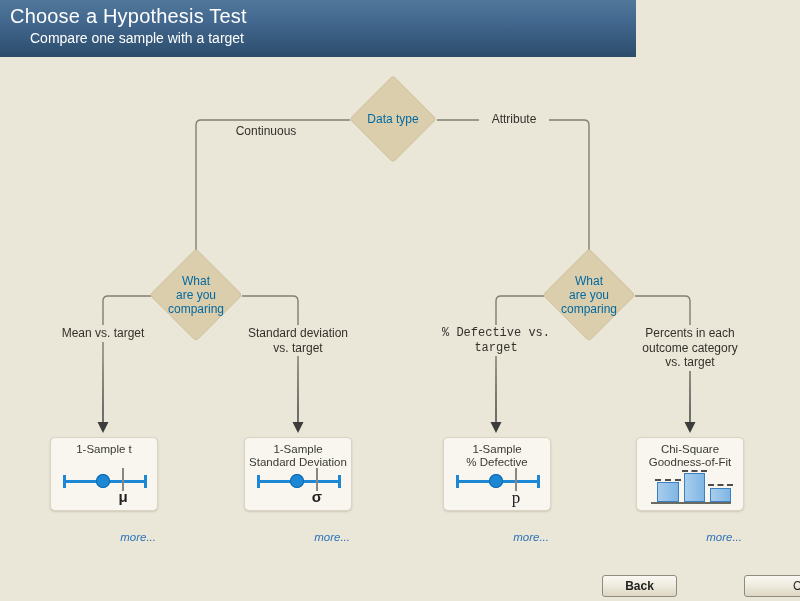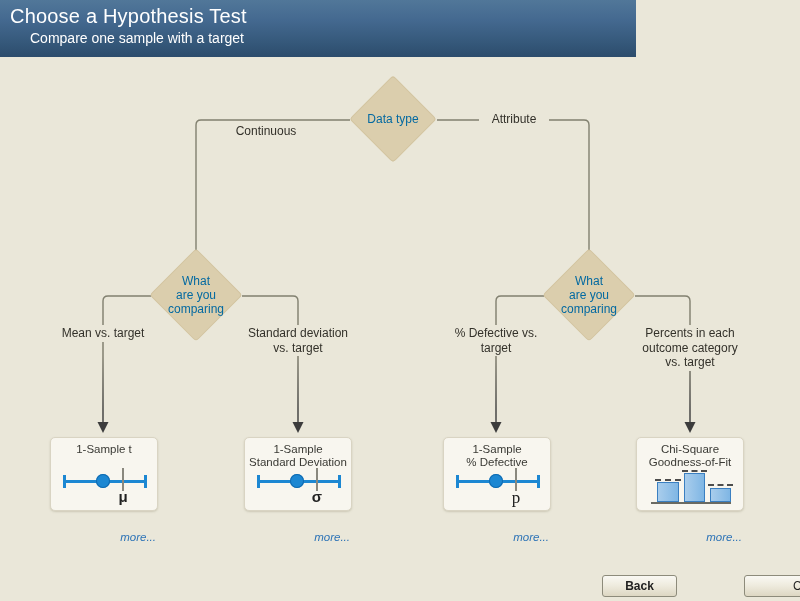--- a/index.html
+++ b/index.html
@@ -29,21 +29,21 @@
   .dl-left{left:146px;top:217px;width:100px;}
   .dl-right{left:539px;top:217px;width:100px;}
 
   
   .branch-label{position:absolute;text-align:center;font-size:12px;line-height:14.5px;
     color:#33312a;background:#EAE7D9;white-space:pre-line;padding:1px 0;}
   .bl-continuous{left:226px;top:54px;width:80px;margin-top:12px;}
   .bl-attribute{left:479px;top:54px;width:70px;}
   .bl-o0{left:43px;top:268px;width:120px;}
   .bl-o1{left:238px;top:268px;width:120px;}
-  .bl-o2{left:436px;top:268px;width:120px;}
+  .bl-o2{left:436px;top:268px;width:120px;font-family:Liberation Mono, monospace;}
   .bl-o3{left:627px;top:268px;width:126px;}
 
   
   .test-card{position:absolute;width:108px;height:74px;background:#F8F6EF;
     border:1px solid #D9D4C3;border-radius:5px;box-sizing:border-box;
     box-shadow:0 1px 2px rgba(120,110,80,.25);cursor:pointer;padding-left:43px;}
   .tc-0{left:50px;top:380px;} .tc-1{left:244px;top:380px;}
   .tc-2{left:443px;top:380px;} .tc-3{left:636px;top:380px;}
   .card-title{position:absolute;left:0;top:5px;width:100%;text-align:center;
     font-size:11.5px;line-height:13px;color:#3a3a35;white-space:pre-line;}

